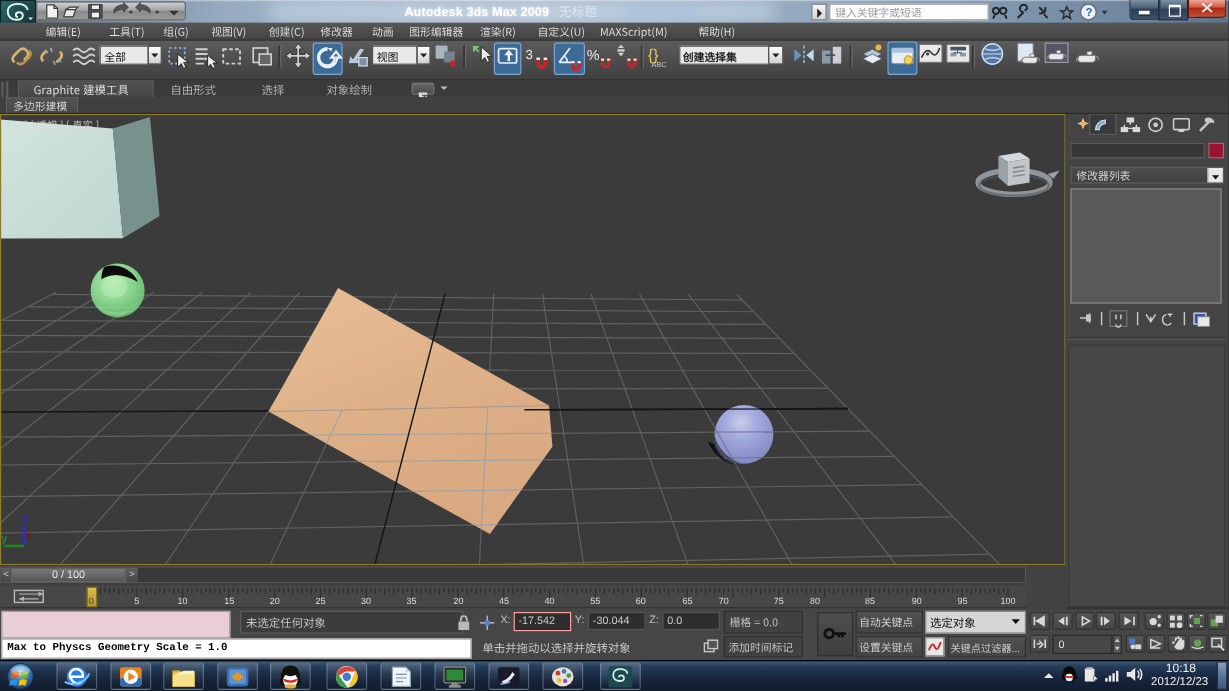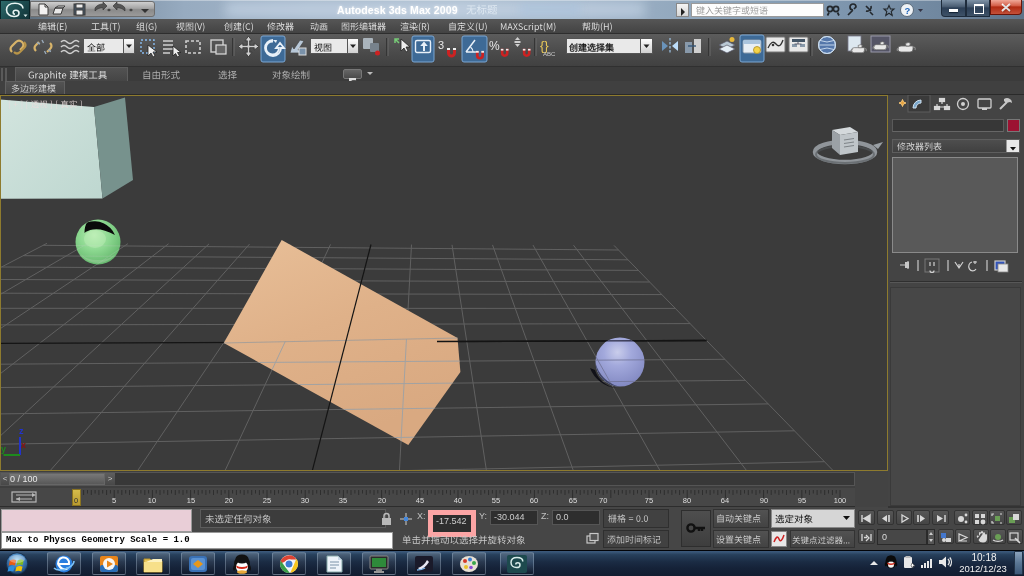--- a/index.html
+++ b/index.html
@@ -296,21 +296,21 @@
         <rect x="106" y="7" width="10" height="8" fill="#e8e8e8" stroke="#888" stroke-width="0.8"></rect>
 </g>
     </svg>
     <div class="a" style="left:890px;top:281px;width:132px;height:1px;background:#2f2f2f;"></div>
     <div class="a" style="left:890px;top:282px;width:132px;height:1px;background:#575757;"></div>
     <div class="a" style="left:890px;top:287px;width:131px;height:219px;background:#474747;border:1px solid #3a3a3a;box-sizing:border-box;"></div>
     <div class="a" style="left:888px;top:506px;width:136px;height:2px;background:#333;"></div>
     <div class="a" style="left:0;top:471px;width:888px;height:17px;background:#3f3f3f;"></div>
 <div class="a" style="left:0;top:472px;width:855px;height:14px;background:#383838;border:1px solid #555;box-sizing:border-box;"></div>
 <div class="a" style="left:1px;top:473px;width:8px;height:12px;background:linear-gradient(180deg,#5e5e5e,#484848);color:#ccc;font-size:8px;line-height:12px;text-align:center;">&lt;</div>
-<div class="a" style="left:9px;top:473px;width:96px;height:12px;background:linear-gradient(180deg,#787878,#585858);border:1px solid #666;box-sizing:border-box;color:#e8e8e8;font-size:9px;line-height:10px;">0 / 100</div>
+<div class="a" style="left:9px;top:473px;width:96px;height:12px;background:linear-gradient(180deg,#787878,#585858);border:1px solid #666;box-sizing:border-box;color:#e8e8e8;font-size:9px;line-height:10px;text-align:center;">0 / 100</div>
 <div class="a" style="left:105px;top:473px;width:10px;height:12px;background:linear-gradient(180deg,#5e5e5e,#484848);color:#ccc;font-size:8px;line-height:12px;text-align:center;">&gt;</div>
 <div class="a" style="left:0;top:488px;width:888px;height:19px;background:#474747;border-bottom:1px solid #2d2d2d;box-sizing:border-box;"></div>
     <svg class="a" style="left:8px;top:490px" width="36" height="15" viewBox="0 0 36 15">
 <rect x="4" y="2" width="24" height="10" fill="none" stroke="#b8b8b8" stroke-width="1.2"></rect>
 <path d="M8 5 h16 m-16 4 h16" stroke="#b8b8b8" stroke-width="1"></path>
       <path d="M24 3 l4 2 -4 2 z M12 7 l-4 2 4 2 z" fill="#b8b8b8"></path>
 </svg>
     <svg class="a" style="left:0;top:489px" width="888" height="18">
       <g stroke="#2e2e2e" stroke-width="1">
         <path d="M76.0 1 v8"></path>
@@ -526,41 +526,41 @@
     <div class="a" style="left:293px;top:496px;width:24px;text-align:center;font-size:7.5px;color:#dedede;">30</div>
     <div class="a" style="left:331px;top:496px;width:24px;text-align:center;font-size:7.5px;color:#dedede;">35</div>
     <div class="a" style="left:370px;top:496px;width:24px;text-align:center;font-size:7.5px;color:#dedede;">20</div>
     <div class="a" style="left:408px;top:496px;width:24px;text-align:center;font-size:7.5px;color:#dedede;">45</div>
     <div class="a" style="left:446px;top:496px;width:24px;text-align:center;font-size:7.5px;color:#dedede;">40</div>
     <div class="a" style="left:484px;top:496px;width:24px;text-align:center;font-size:7.5px;color:#dedede;">55</div>
     <div class="a" style="left:522px;top:496px;width:24px;text-align:center;font-size:7.5px;color:#dedede;">60</div>
     <div class="a" style="left:561px;top:496px;width:24px;text-align:center;font-size:7.5px;color:#dedede;">65</div>
     <div class="a" style="left:599px;top:496px;width:24px;text-align:left;font-size:7.5px;color:#dedede;">70</div>
     <div class="a" style="left:637px;top:496px;width:24px;text-align:center;font-size:7.5px;color:#dedede;">75</div>
-    <div class="a" style="left:675px;top:496px;width:24px;text-align:center;font-size:7.5px;color:#dedede;">80</div>
-    <div class="a" style="left:713px;top:496px;width:24px;text-align:center;font-size:7.5px;color:#dedede;">64</div>
+    <div class="a" style="left:675px;top:496px;width:24px;text-align:left;font-size:7.5px;color:#dedede;">80</div>
+    <div class="a" style="left:713px;top:496px;width:24px;text-align:center;font-size:7.5px;color:#dedede;">85</div>
     <div class="a" style="left:752px;top:496px;width:24px;text-align:center;font-size:7.5px;color:#dedede;">90</div>
     <div class="a" style="left:790px;top:496px;width:24px;text-align:center;font-size:7.5px;color:#dedede;">95</div>
     <div class="a" style="left:828px;top:496px;width:24px;text-align:center;font-size:7.5px;color:#dedede;">100</div>
     <div class="a" style="left:0;top:507px;width:888px;height:43px;background:#464646;"></div>
     <div class="a" style="left:855px;top:471px;width:33px;height:36px;background:#434343;"></div>
     <div class="a" style="left:888px;top:508px;width:136px;height:44px;background:#464646;"></div>
     <div class="a" style="left:1px;top:509px;width:191px;height:23px;background:#e9ced7;border:1px solid #9a9a9a;box-sizing:border-box;"></div>
 <div class="a" style="left:1px;top:532px;width:392px;height:17px;background:#ffffff;border:1px solid #9a9a9a;box-sizing:border-box;font-family:'Liberation Mono',monospace;font-size:9px;font-weight:bold;color:#000;line-height:15px;padding-left:4px;">Max to Physcs Geometry Scale = 1.0</div>
     <div class="a" style="left:200px;top:509px;width:186px;height:19px;background:#3c3c3c;border:1px solid #5c5c5c;box-sizing:border-box;"></div>
     <svg class="a" style="left:380px;top:511px" width="34" height="16" viewBox="0 0 34 16">
 <rect x="2" y="7" width="9" height="7" fill="#b9b9b9"></rect>
       <path d="M4 7 v-2 a2.5 2.5 0 0 1 5 0 v2" stroke="#b9b9b9" stroke-width="1.5" fill="none"></path>
 <g stroke="#cccccc" stroke-width="1">
         <path d="M26 2 v12 M20 8 h12"></path>
         <rect x="24" y="6" width="4" height="4" fill="#4488dd" stroke="none"></rect>
       </g>
 </svg>
     <div class="a" style="left:417px;top:511px;font-size:9px;color:#c0c0c0;">X:</div>
-    <div class="a" style="left:428px;top:510px;width:48px;height:27px;background:#2e2e2e;border:5px solid #fca5a5;box-sizing:border-box;color:#cccccc;font-size:9px;line-height:13px;padding-left:3px;">-17.542</div>
+    <div class="a" style="left:428px;top:510px;width:48px;height:16px;background:#2e2e2e;border:1px solid #fca5a5;box-sizing:border-box;color:#cccccc;font-size:9px;line-height:13px;padding-left:3px;">-17.542</div>
     <div class="a" style="left:479px;top:511px;font-size:9px;color:#c0c0c0;">Y:</div>
     <div class="a" style="left:490px;top:510px;width:48px;height:15px;background:#2e2e2e;border:1px solid #555;box-sizing:border-box;color:#cccccc;font-size:9px;line-height:13px;padding-left:3px;">-30.044</div>
     <div class="a" style="left:541px;top:511px;font-size:9px;color:#c0c0c0;">Z:</div>
     <div class="a" style="left:552px;top:510px;width:48px;height:15px;background:#2e2e2e;border:1px solid #555;box-sizing:border-box;color:#cccccc;font-size:9px;line-height:13px;padding-left:3px;">0.0</div>
     <div class="a" style="left:603px;top:509px;width:66px;height:19px;background:#414141;border:1px solid #2f2f2f;box-sizing:border-box;"></div>
     <div class="a" style="left:603px;top:530px;width:66px;height:18px;background:#414141;border:1px solid #2f2f2f;box-sizing:border-box;"></div>
     <svg class="a" style="left:585px;top:532px" width="14" height="13">
       <rect x="2" y="4" width="8" height="7" fill="none" stroke="#c8c8c8" stroke-width="1.2"></rect>
       <rect x="5" y="1.5" width="8" height="7" fill="#555" stroke="#c8c8c8" stroke-width="1.2"></rect>
     </svg>

